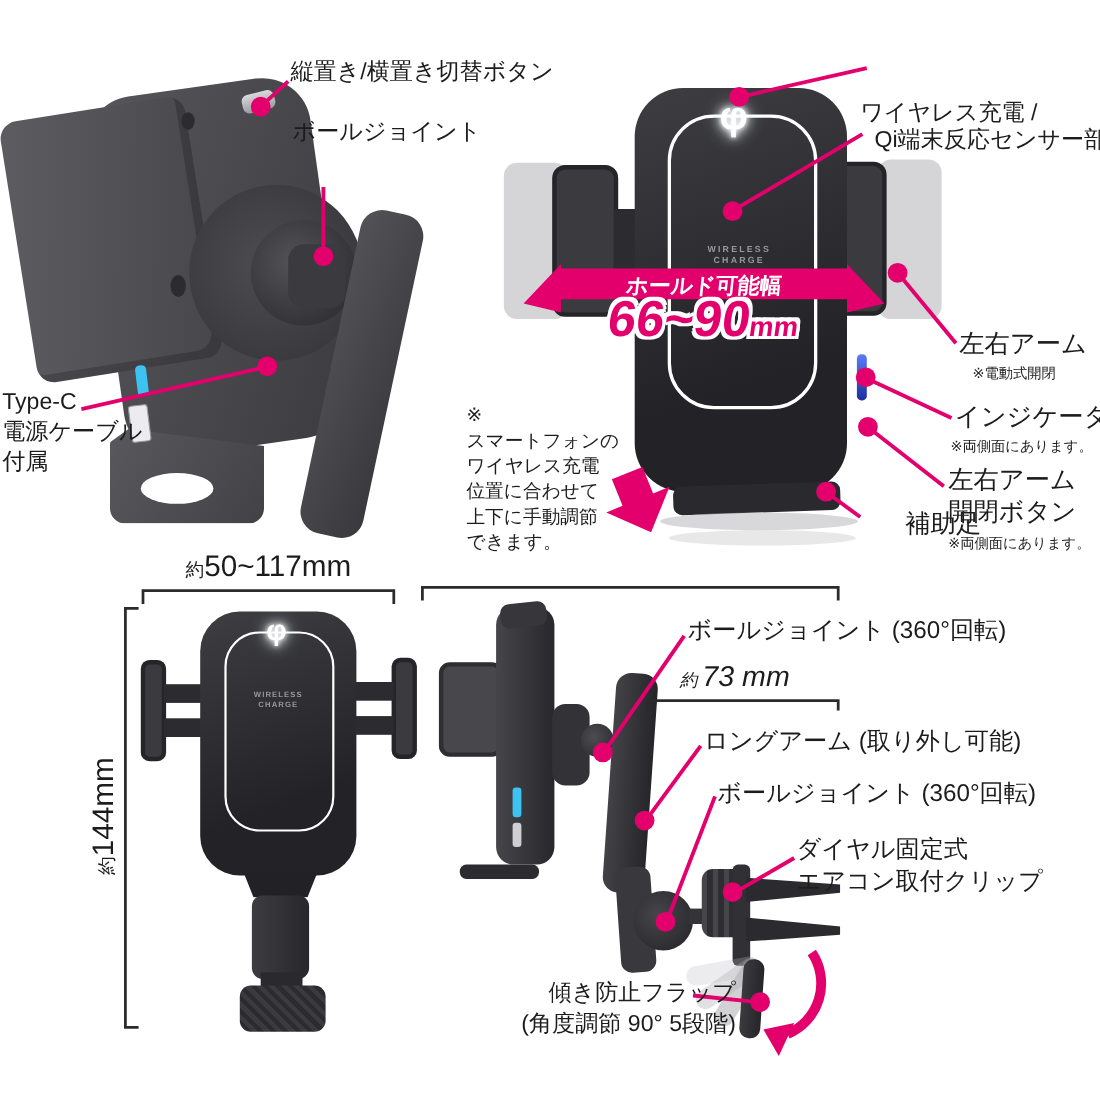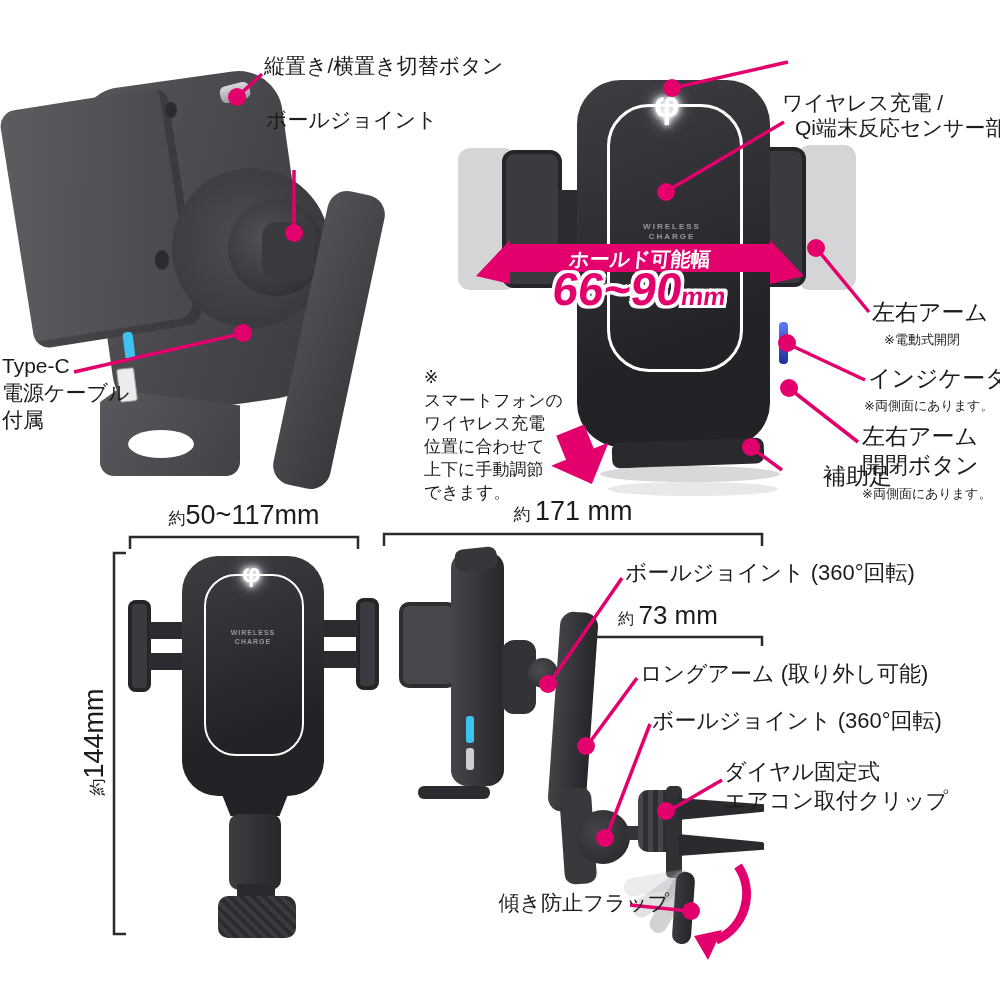--- a/index.html
+++ b/index.html
@@ -237,31 +237,29 @@
   <div class="hold-big" style="left:500px;top:262px;width:280px;">
     <span style="font-size:46px;">66~90</span><span style="font-size:25px;">mm</span>
   </div>
 
   <div class="dim" style="left:130px;top:500px;width:228px;">
     <span class="approx">約</span><span class="val">50~117mm</span>
   </div>
   <div class="dim" style="left:30px;top:726px;width:130px;height:32px;transform:rotate(-90deg);">
     <span class="approx">約</span><span class="val">144mm</span>
   </div>
-  <div class="dim" style="left:383px;top:496px;width:380px;">
-    <span class="approx">約</span> <span class="val">171 mm</span>
-  </div>
-  <div class="dim" style="left:618px;top:600px;text-align:center;">
+  <div class="dim" style="left:618px;top:600px;text-align:center;font-style:italic;">
     <span class="approx" style="font-size:16px;">約</span> <span class="val" style="font-size:26px;">73 mm</span>
   </div>
 
   <div class="label" style="left:625px;top:558px;font-size:22px;">ボールジョイント (360°回転)</div>
   <div class="label" style="left:640px;top:659px;font-size:22px;">ロングアーム (取り外し可能)</div>
   <div class="label" style="left:652px;top:706px;font-size:22px;">ボールジョイント (360°回転)</div>
   <div class="label" style="left:724px;top:757px;font-size:22px;line-height:29px;">
     <div>ダイヤル固定式</div>
     <div>エアコン取付クリップ</div>
   </div>
   <div class="label" style="left:393px;top:889px;width:276px;text-align:right;font-size:21px;line-height:28px;">
     <div>傾き防止フラップ</div>
+    <div>(角度調節 90° 5段階)</div>
   </div>
 
 </div>
 
 </body></html>

